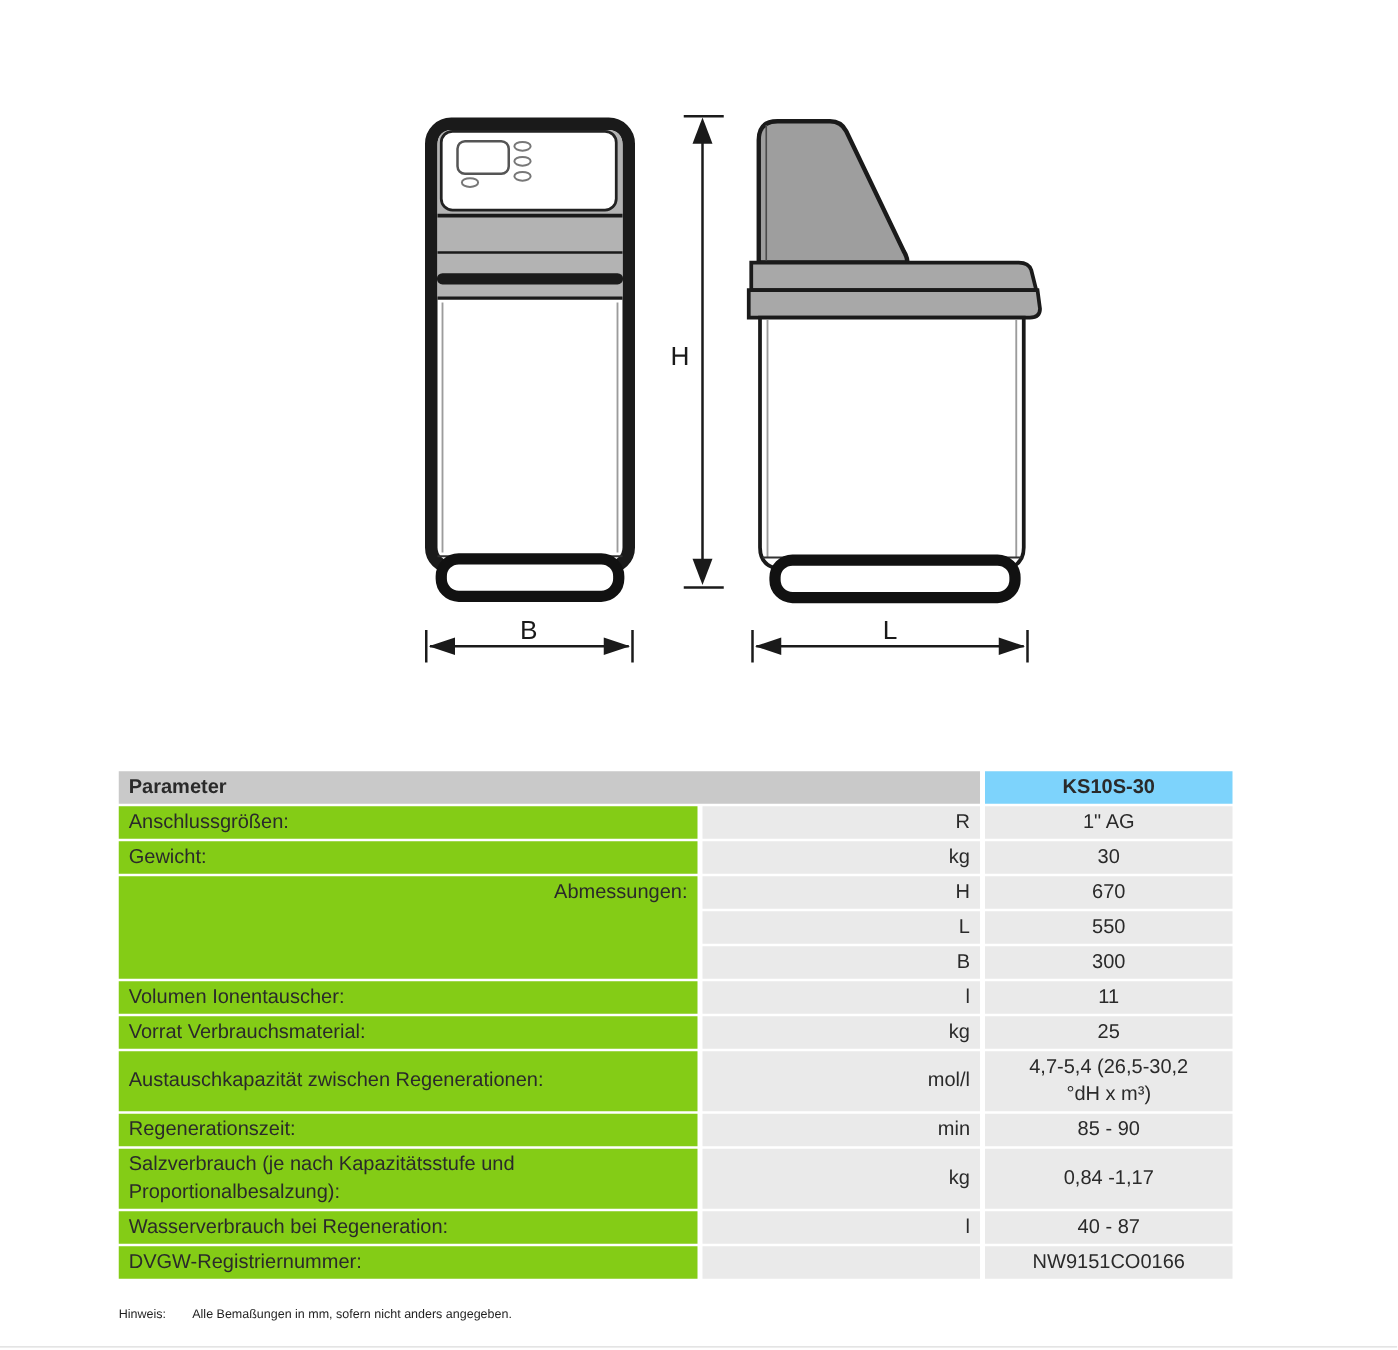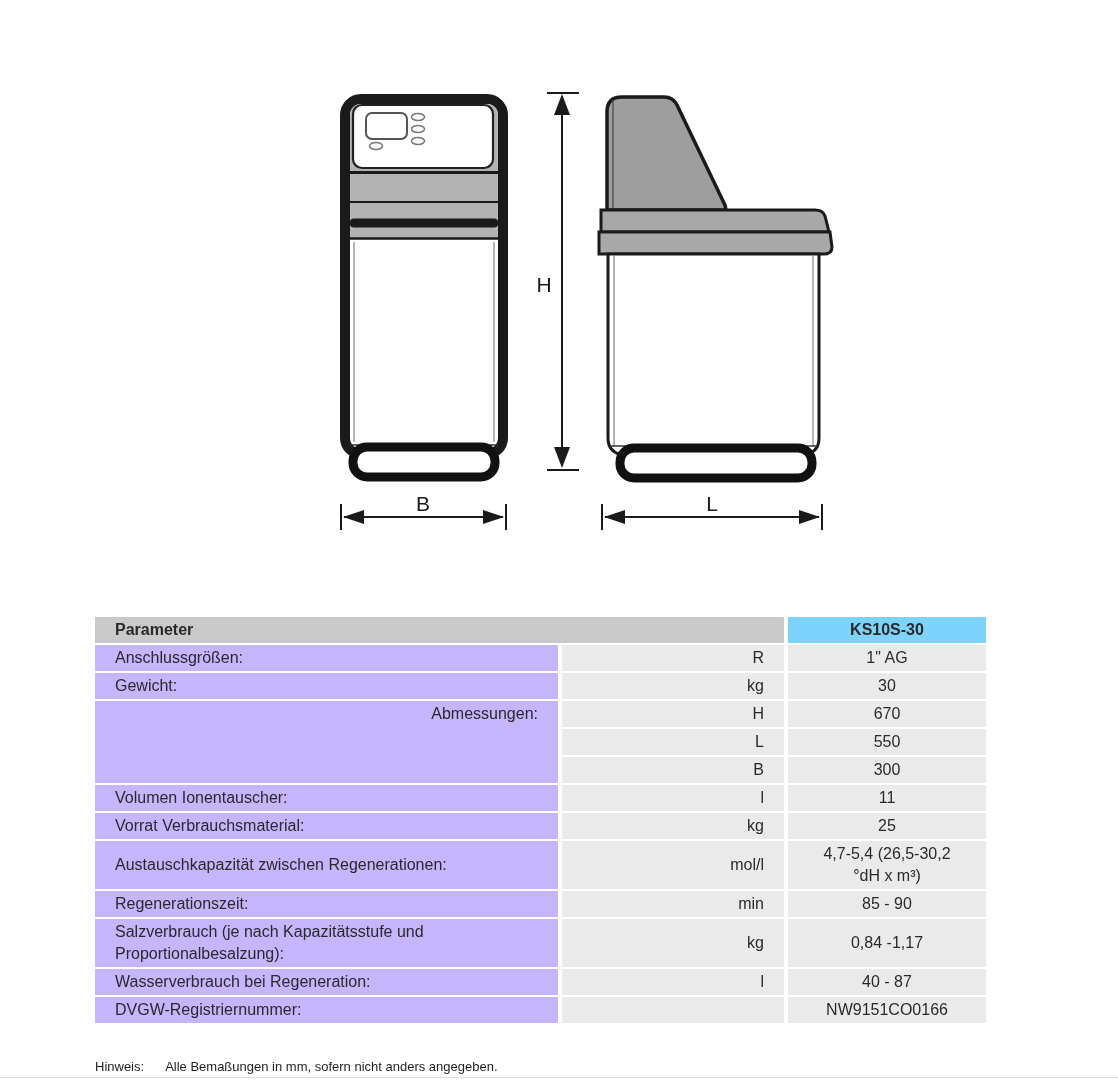--- a/index.html
+++ b/index.html
@@ -15,30 +15,30 @@
   .dim-label { font-family:"Liberation Sans", sans-serif; font-size:21px; fill:#1a1a1a; }
 
   table.spec {
     position:absolute; left:91px; top:615px; width:899px;
     border-collapse:separate; border-spacing:4px 2px; table-layout:fixed;
     font-size:16px; line-height:22px; color:#2a2a2a;
   }
   table.spec col.c1 { width:463px; }
   table.spec col.c2 { width:222px; }
   table.spec col.c3 { width:198px; }
-  table.spec th, table.spec td { padding:2px 20px; }
+  table.spec th, table.spec td { padding:2px 8px; }
   th.h-param { background:#c9c9c9; text-align:left; font-weight:bold; }
   th.h-model { background:#7dd3fc; text-align:center; font-weight:bold; }
-  td.lbl  { background:#c4b5fd; text-align:left;  white-space:pre-line; }
+  td.lbl  { background:#84cc16; text-align:left;  white-space:pre-line; }
   td.unit { background:#eaeaea; text-align:right; padding-right:10px; }
   td.val  { background:#eaeaea; text-align:center; white-space:pre-line; }
   td.lbl[rowspan] { vertical-align:top;text-align:right; }
 
   .note {
-    position:absolute; left:95px; top:1046px; font-size:13px; color:#1f1f1f;margin-top:13px;
+    position:absolute; left:95px; top:1046px; font-size:10px; color:#1f1f1f;
   }
   .note .note-text { margin-left:21px; }
 </style>
 </head>
 <body>
 
 <div class="page">
 
   <svg class="diagram" width="1118" height="560" viewBox="0 0 1118 560" xmlns="http://www.w3.org/2000/svg">
 

